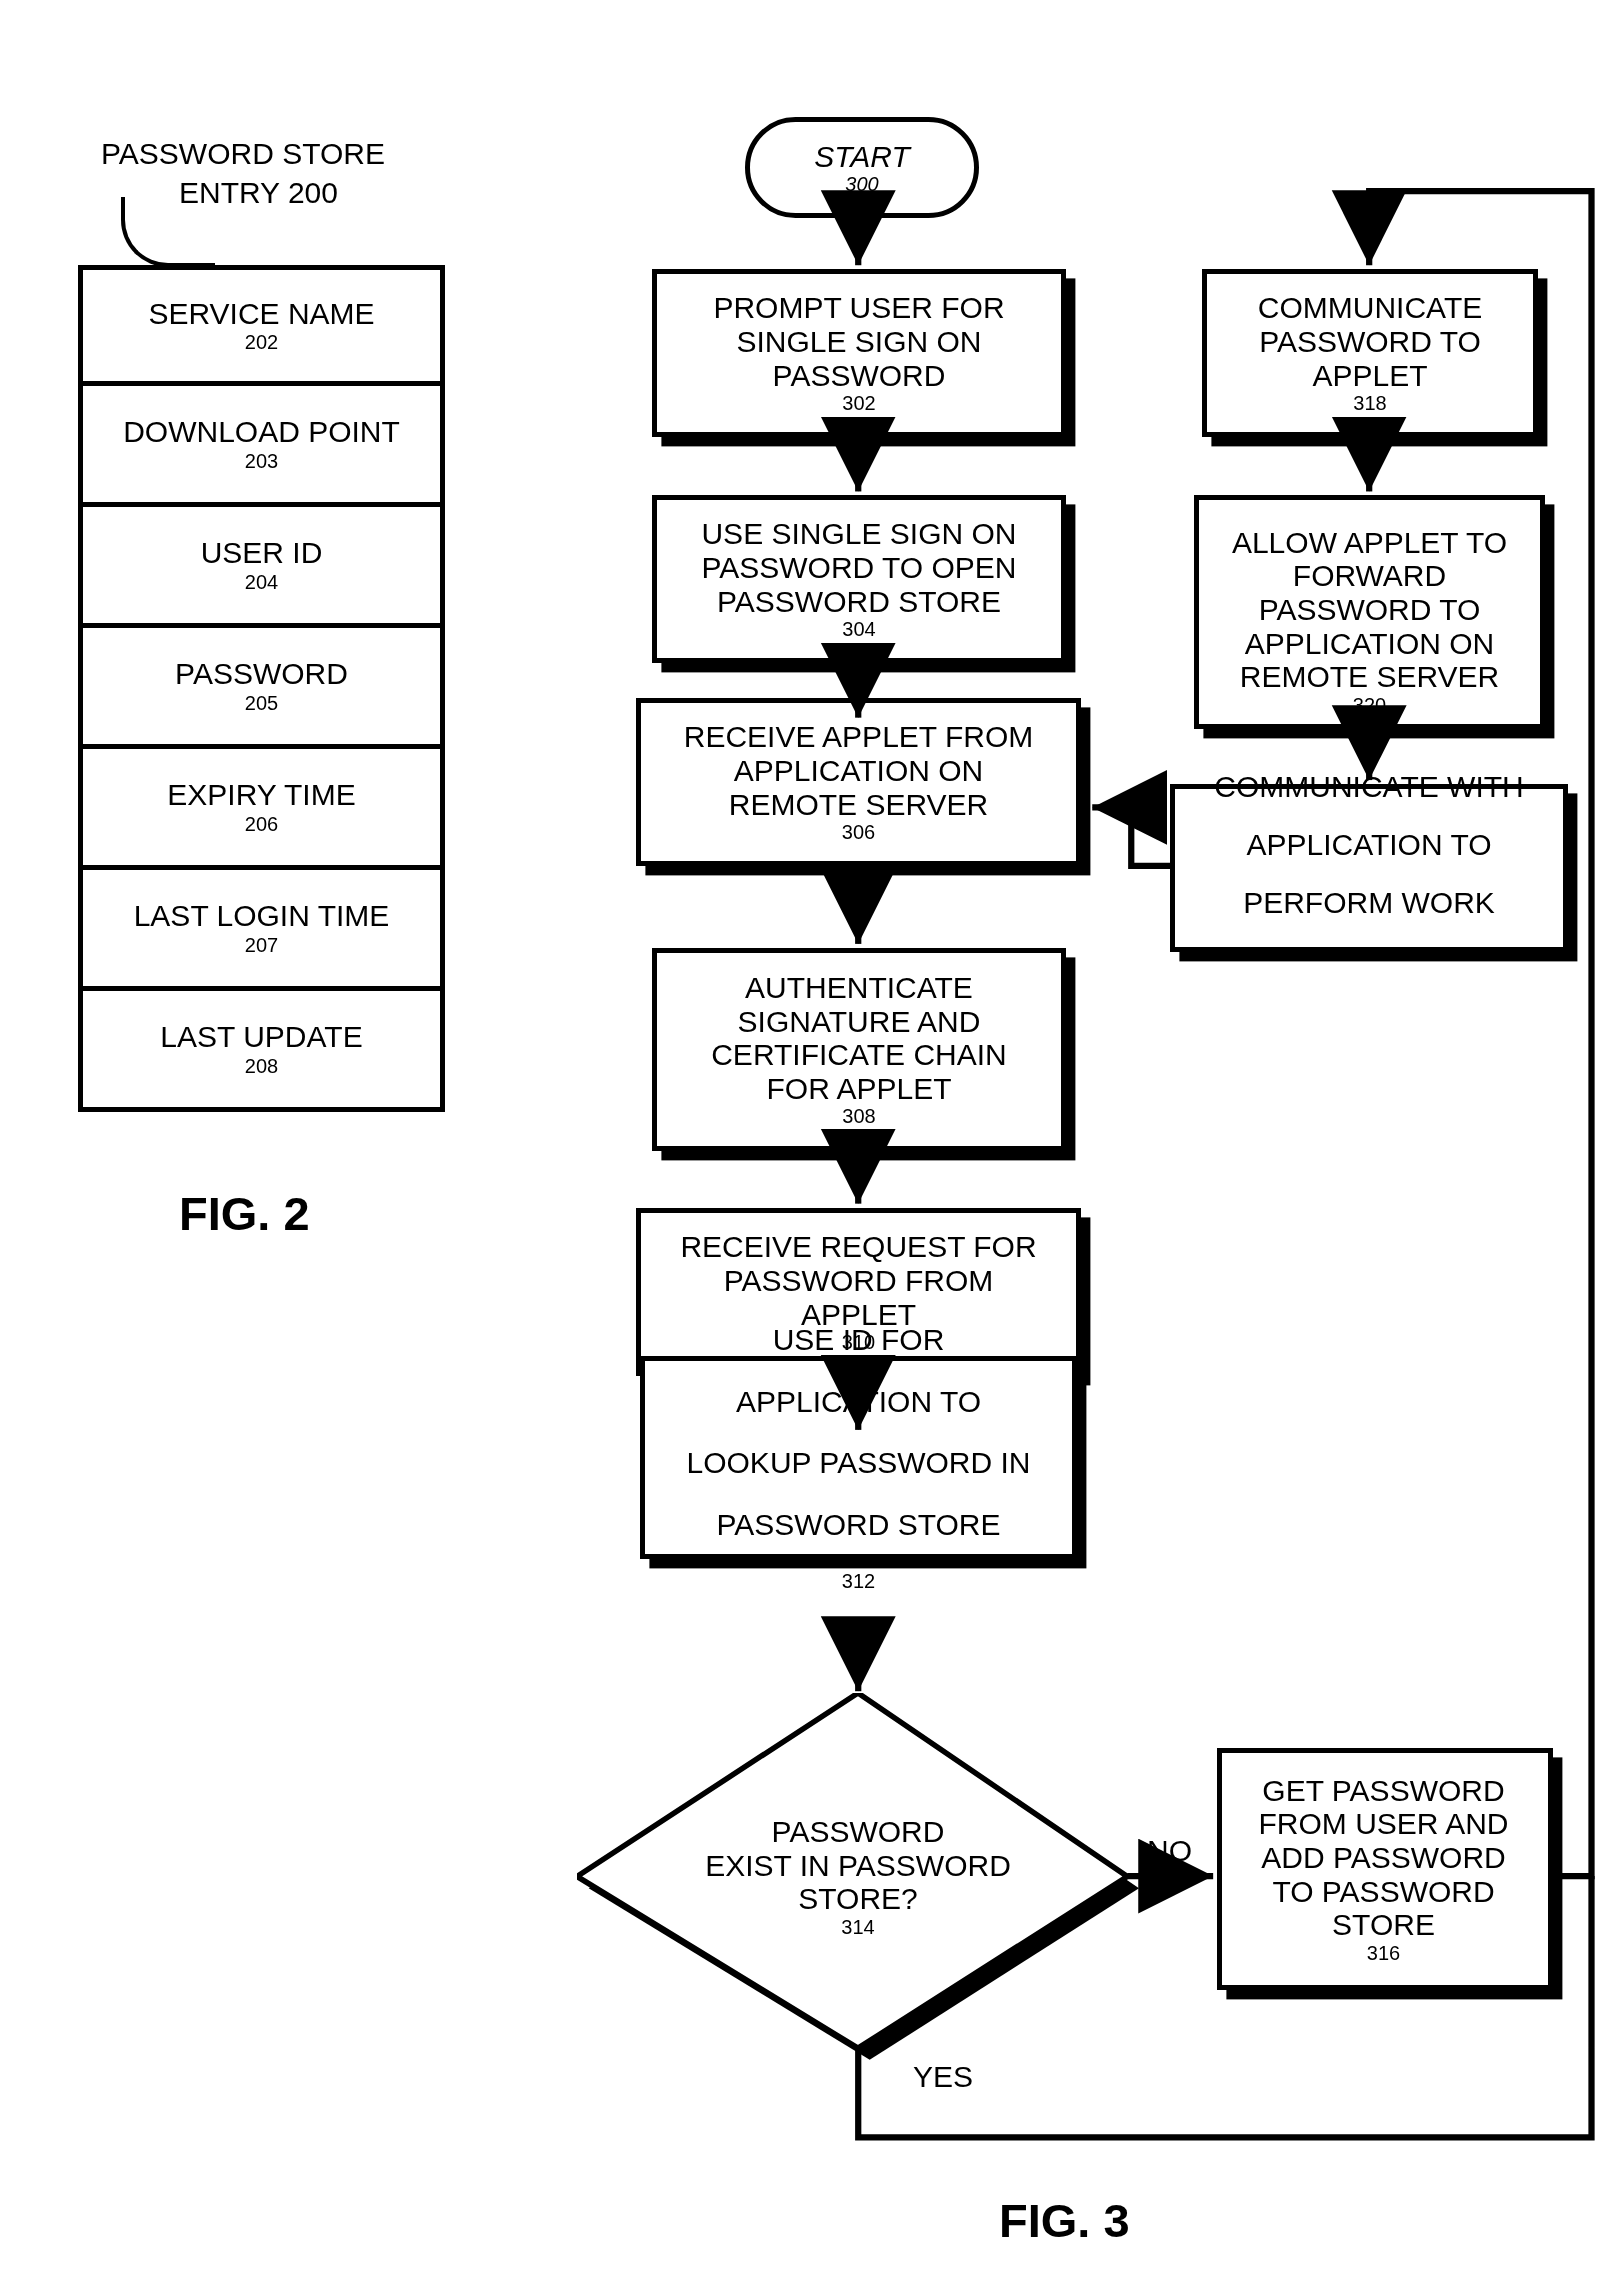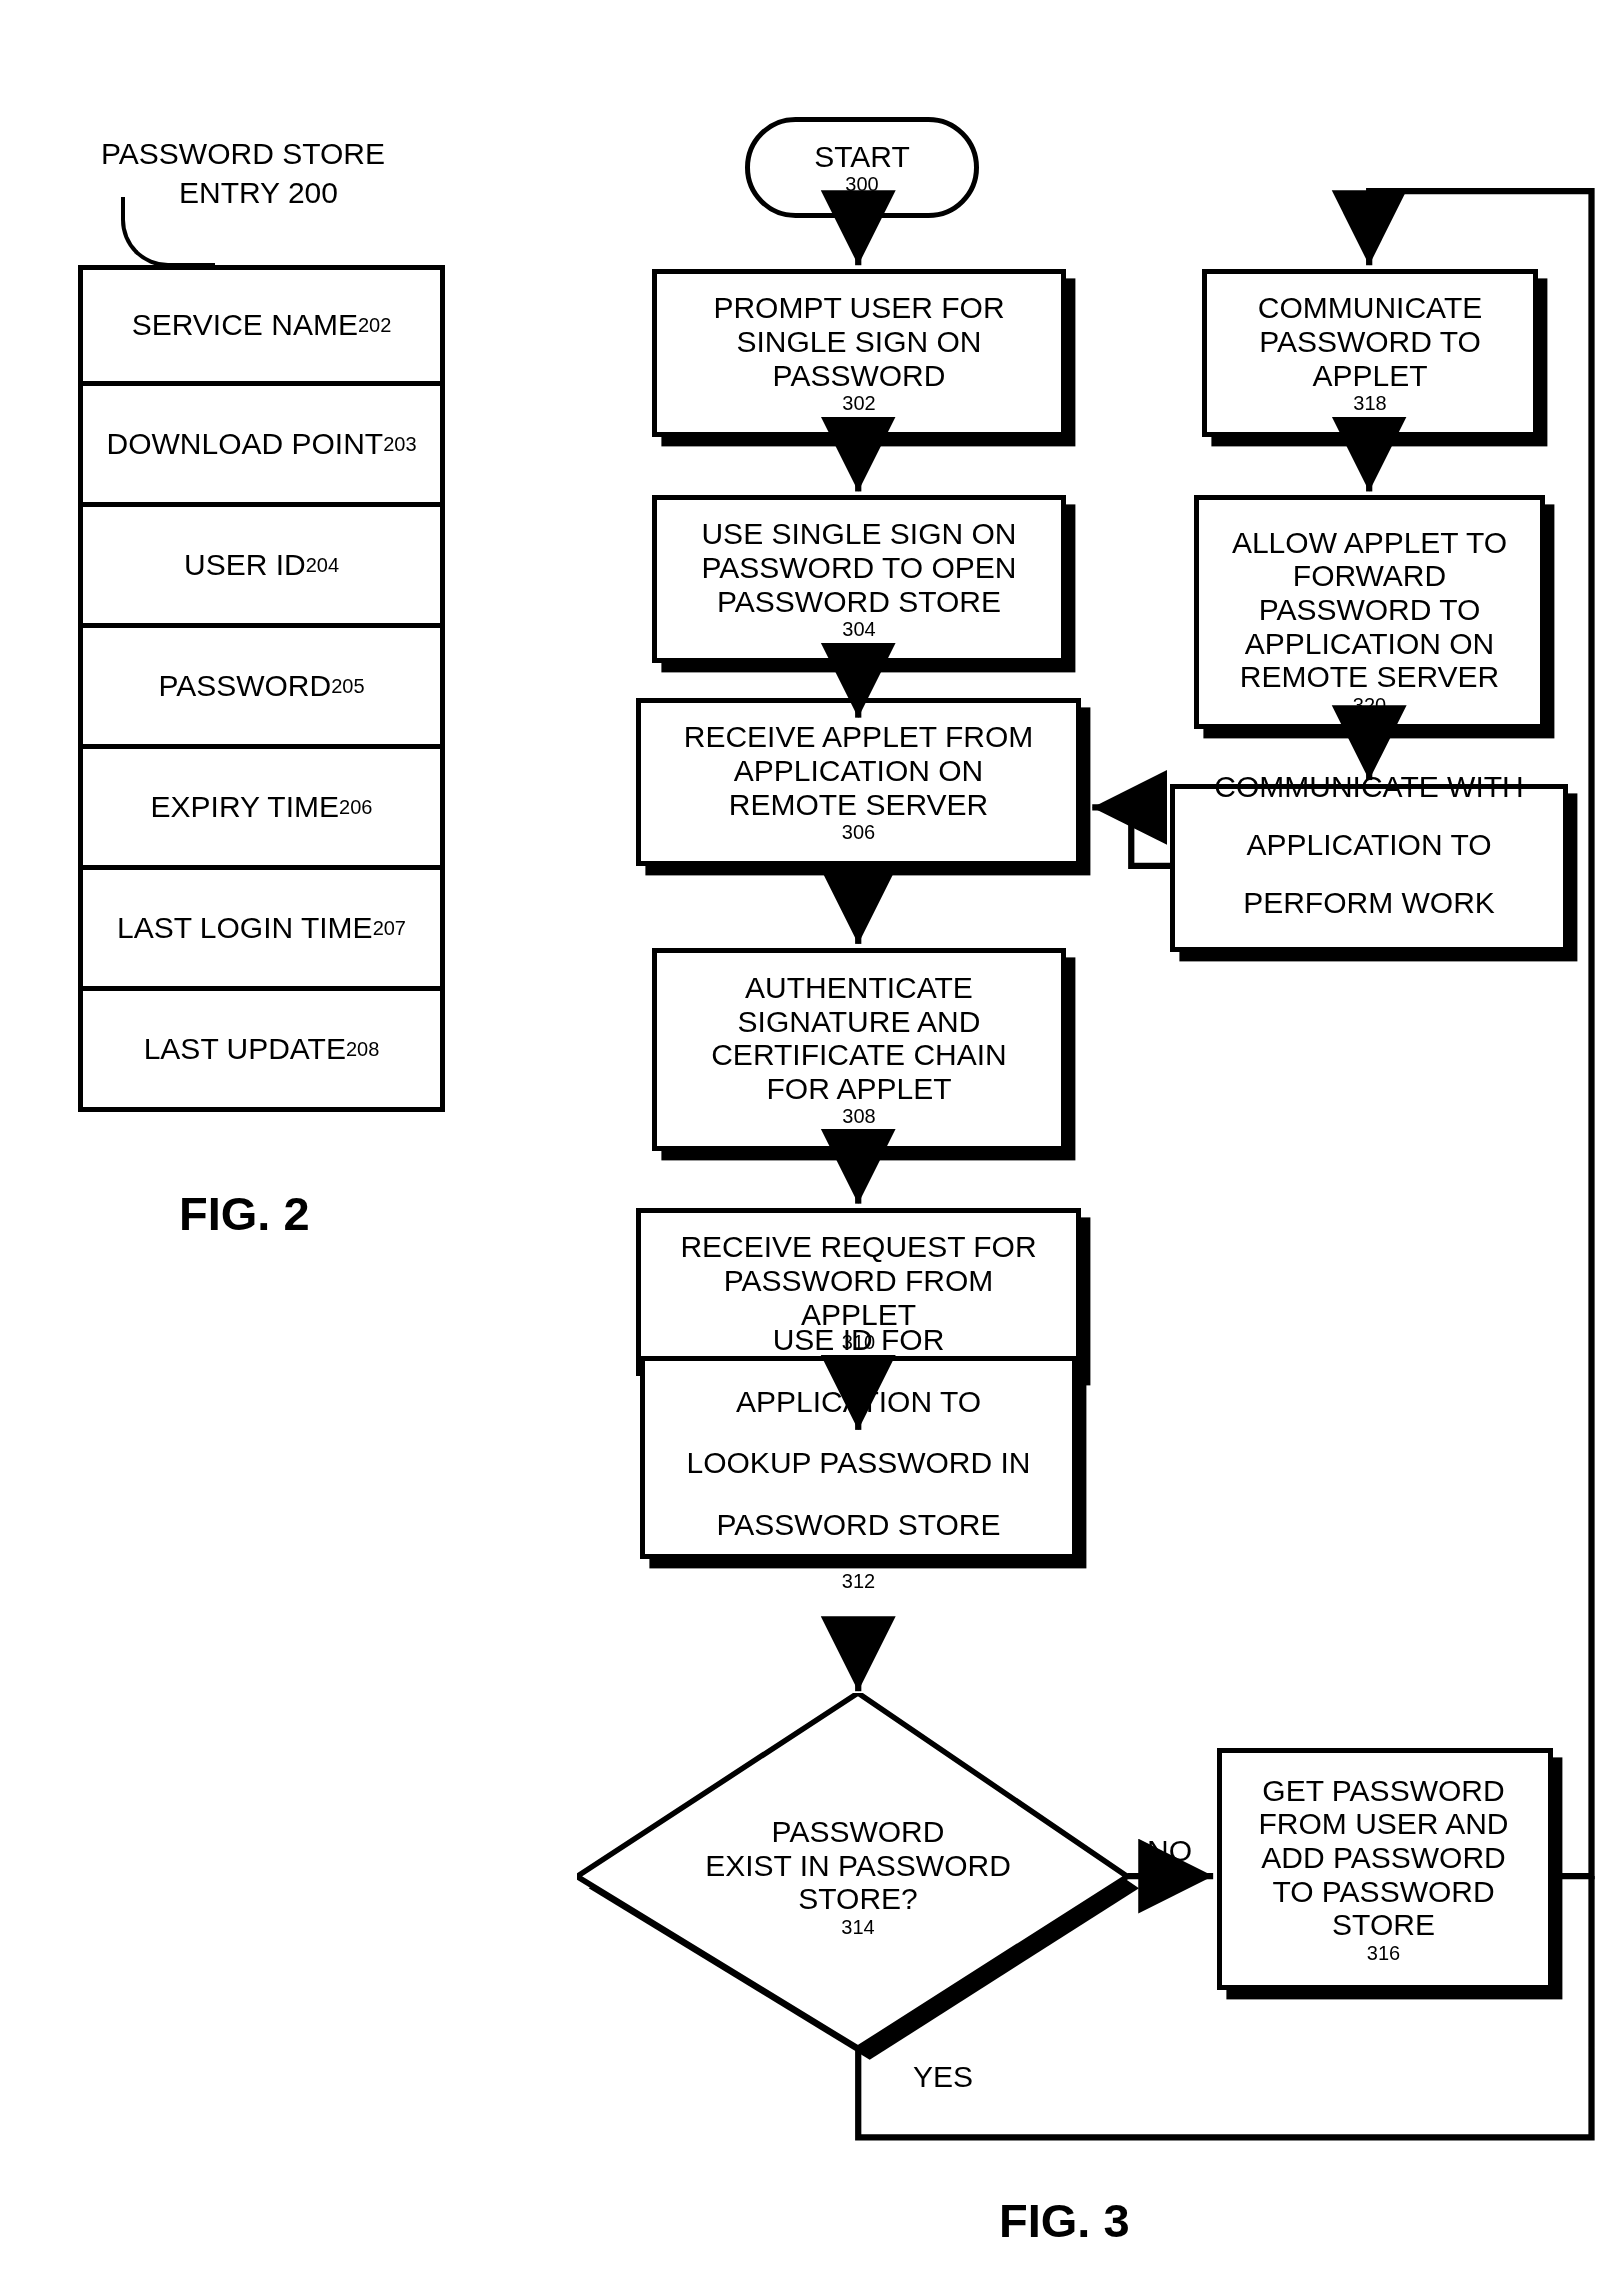--- a/index.html
+++ b/index.html
@@ -33,21 +33,21 @@
     position: absolute;
     left: 78px;
     top: 265px;
     width: 367px;
   }
   .fig2-cell {
     border: 5.5px solid #000;
     border-top: none;
     height: 121px;
     display: flex;
-    flex-direction: row;
+    flex-direction: column;
     align-items: center;
     justify-content: center;
     font-size: 30px;
     line-height: 1.15;
     text-align: center;
   }
   .fig2-cell:first-child { border-top: 5.5px solid #000; }
   .fig2-caption {
     position: absolute;
     font-weight: 900;
@@ -68,20 +68,21 @@
     font-size: 30px;
     line-height: 1.12;
     padding: 7.8px 11px;
   }
   .shadow {
     box-shadow: 9.4px 9.4px 0 #000;
   }
   .terminator {
     border-radius: 78px;
     height: 101px;
+    font-style: italic;
   }
   .diamond-wrap {
     position: absolute;
   }
   .diamond-svg {
     position: absolute;
     inset: 0;
   }
   .diamond-text {
     position: absolute;

